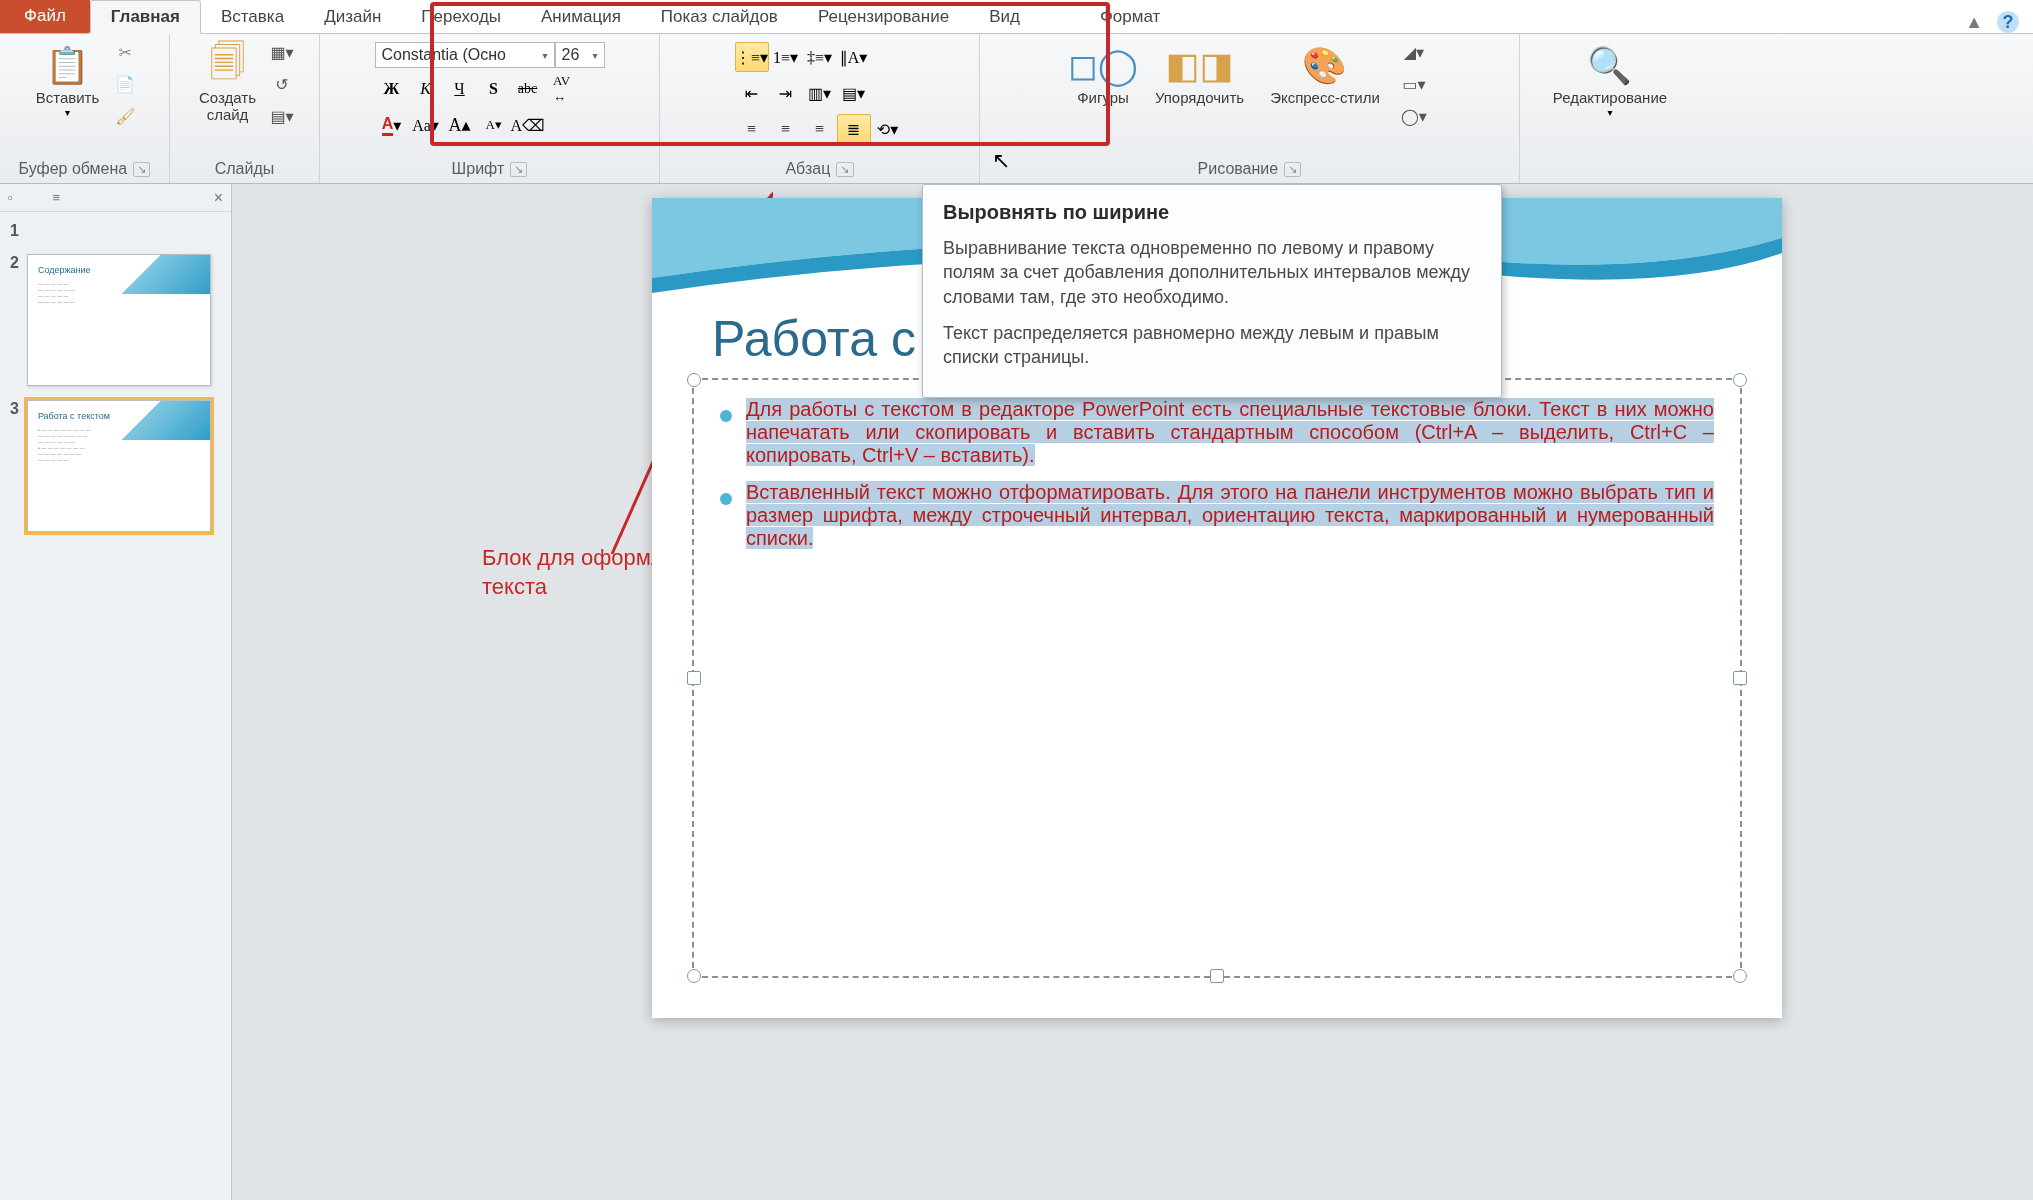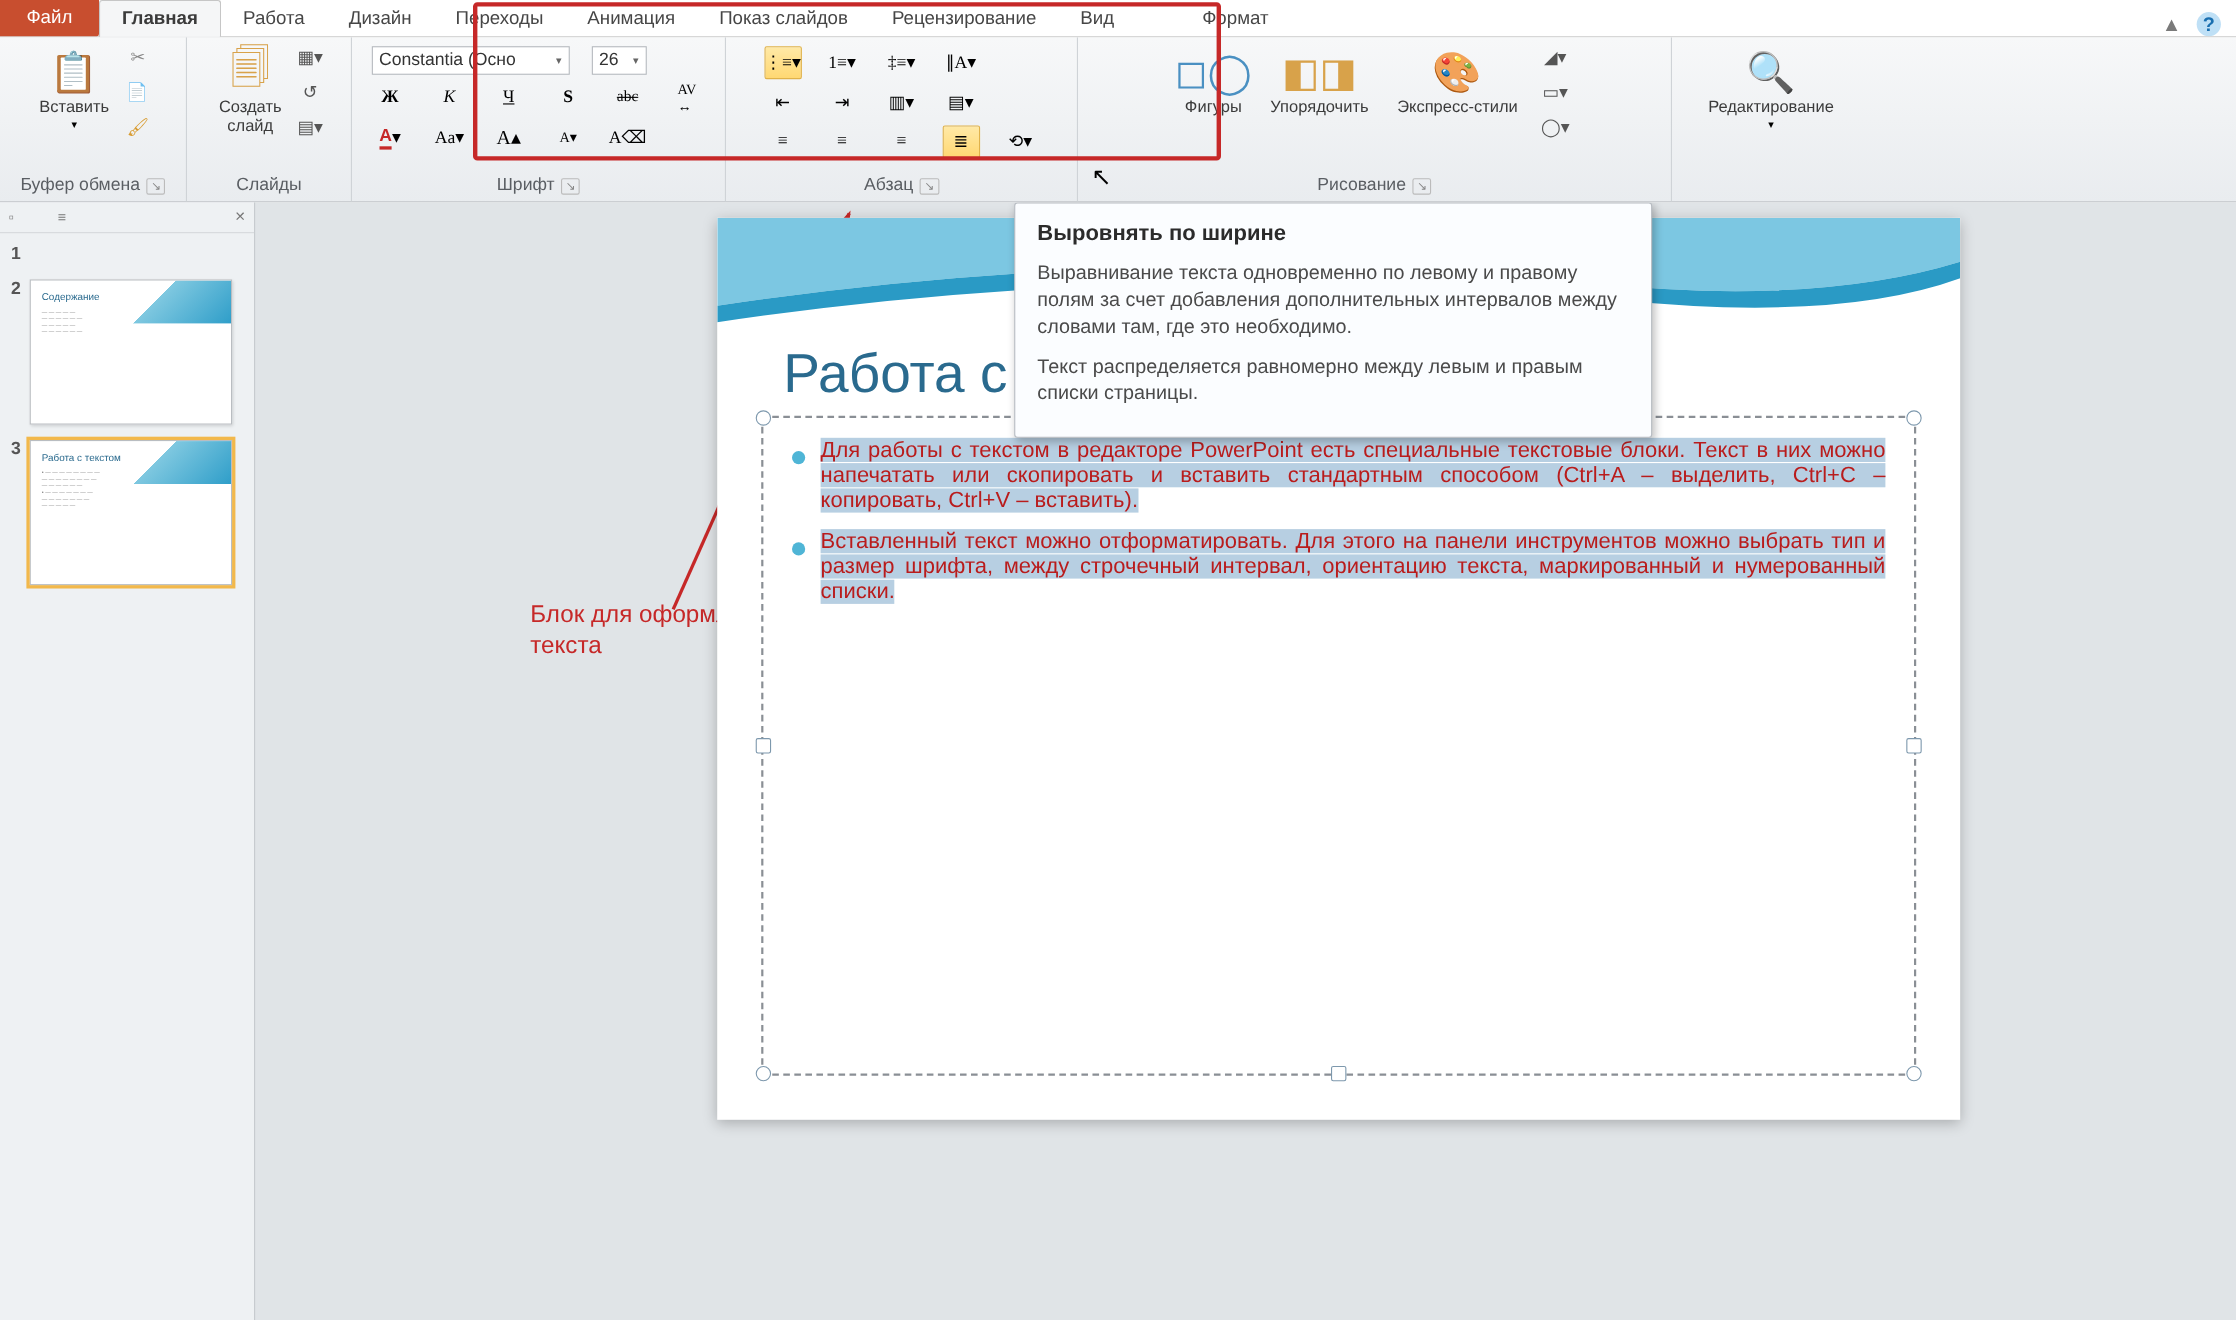--- a/index.html
+++ b/index.html
@@ -19,21 +19,21 @@
 .ribbon { display: flex; background: linear-gradient(#f7f8f9,#e9ecef); border-bottom: 1px solid #b8bcc0; height: 150px; }
 .group { border-right: 1px solid #cfd3d7; padding: 4px 8px 0 8px; display: flex; flex-direction: column; align-items: center; position: relative; }
 .group-label { font-size: 16px; color: #5a5e63; margin-top: auto; padding: 3px 0 5px 0; display:flex; align-items:center; gap:6px;}
 .group-label .launcher { font-size: 11px; color:#888; border:1px solid #bbb; padding:0 3px; border-radius:2px;}
 .ctrls { display: flex; gap: 6px; }
 .bigbtn { display: flex; flex-direction: column; align-items: center; justify-content: flex-start; padding: 4px 6px; border-radius: 3px; cursor:pointer; }
 .bigbtn .ico { width: 48px; height: 48px; display:flex; align-items:center; justify-content:center; font-size:36px; }
 .bigbtn .lbl { font-size: 15px; color: #3b3b3b; text-align:center; line-height:1.1; }
 .minicol { display:flex; flex-direction:column; gap:4px; }
 .mini { width: 28px; height: 28px; display:flex; align-items:center; justify-content:center; font-size:16px; border-radius:2px; cursor:pointer; color:#555;}
-.row { display:flex; gap:20px; align-items:center; }
+.row { display:flex; gap:0; align-items:center; }
 .combo { height:26px; border:1px solid #b5b9be; background:#fff; display:flex; align-items:center; padding:0 6px; font-size:16px; color:#333; }
 .combo.font { width: 180px; }
 .combo.size { width: 50px; }
 .dd { margin-left:auto; font-size:10px; color:#666; }
 .ibtn { width:34px; height:30px; display:flex; align-items:center; justify-content:center; cursor:pointer; border-radius:2px; font-family: "Times New Roman", serif; }
 .ibtn.active { background:linear-gradient(#ffe9a6,#ffd873); border:1px solid #e0b24a; }
 .highlight-box { position:absolute; border:4px solid #c62828; border-radius:4px; pointer-events:none; }
 
 
 .workspace { display:flex; height: calc(100% - 184px); background:#e0e4e7; }
@@ -80,21 +80,21 @@
 
 .ic-paste{color:#d8a24a}.ic-cut{color:#888}.ic-copy{color:#b58436}.ic-brush{color:#d89b2f}
 .ic-newslide{color:#d8a24a}.ic-shapes{color:#4a90c2}.ic-arrange{color:#d8a24a}.ic-styles{color:#7fbf4a}
 </style>
 </head>
 <body>
 
 <div class="ribbon-tabs">
   <div class="tab file">Файл</div>
   <div class="tab active">Главная</div>
-  <div class="tab">Работа</div>
+  <div class="tab">Вставка</div>
   <div class="tab">Дизайн</div>
   <div class="tab">Переходы</div>
   <div class="tab">Анимация</div>
   <div class="tab">Показ слайдов</div>
   <div class="tab">Рецензирование</div>
   <div class="tab">Вид</div>
   <div class="tab format">Формат</div>
   <div class="help-icons">
     <span>▲</span>
     <span class="help">?</span>

